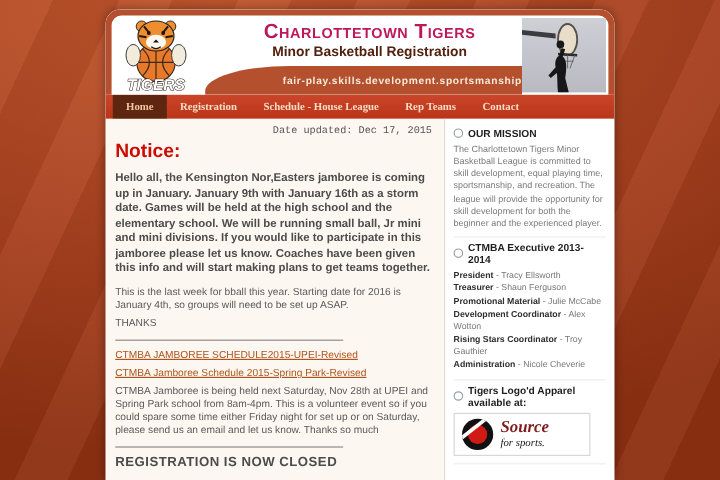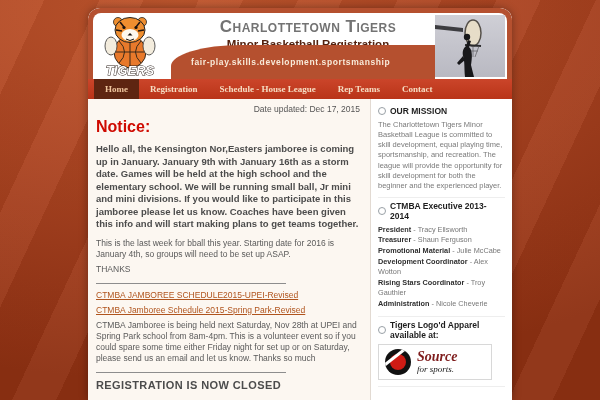--- a/index.html
+++ b/index.html
@@ -7,37 +7,37 @@
   body{background:radial-gradient(120% 95% at 30% 0%, #c2572e 0%, #ad4522 45%, #8e3012 100%);position:relative;}
   body::before{content:"";position:absolute;inset:0;
     background:repeating-linear-gradient(115deg, rgba(255,255,255,.04) 0 40px, rgba(0,0,0,.05) 40px 90px);}
   .card{position:absolute;left:88px;top:8px;width:424px;height:392px;background:#fff;
     border-radius:12px 12px 0 0;overflow:hidden;box-shadow:0 0 8px rgba(0,0,0,.35);}
   
   .header-wrap{background:#b5502f;padding:5px 5px 0 5px;border-radius:12px 12px 0 0;}
   .header{background:#fff;border-radius:8px 8px 0 0;height:66px;position:relative;overflow:hidden;}
   .logo{position:absolute;left:5px;top:1px;width:64px;height:64px;}
   .titleblock{position:absolute;left:85px;top:5px;width:260px;text-align:center;}
-  .title{font-variant:small-caps;font-weight:bold;font-size:17px;color:#737373;letter-spacing:.5px;line-height:1.1;}
+  .title{font-variant:small-caps;font-weight:bold;font-size:17px;color:#be185d;letter-spacing:.5px;line-height:1.1;}
   .subtitle{font-size:11.5px;font-weight:bold;color:#52200e;margin-top:1px;}
-  .band{position:absolute;left:78px;right:72px;bottom:0;height:34px;background:#b5502f;
-    border-top-left-radius:70px 21px;display:flex;align-items:center;justify-content:flex-start;}
+  .band{position:absolute;left:78px;right:72px;bottom:0;height:24px;background:#b5502f;
+    border-top-left-radius:70px 21px;display:flex;align-items:center;justify-content:flex-end;}
   .tagline{color:#f8ead9;font-size:8.5px;font-weight:bold;letter-spacing:.6px;padding-left:20px;}
   .photo{position:absolute;right:2px;top:2px;width:70px;height:62px;background:linear-gradient(#cfcfd6,#b9b9c2);}
   
   .nav{height:20px;background:linear-gradient(#cb452a,#b93418);display:flex;align-items:stretch;padding-left:6px;font-family:Liberation Serif, serif;}
   .navitem{display:flex;align-items:center;padding:0 11px;font-size:9px;font-weight:bold;
     color:#f6ddc3;text-decoration:none;cursor:pointer;}
   .navitem.active{background:#5e2511;color:#f0c69e;}
   
   .main{display:flex;height:301px;}
   .content{flex:1;background:#fcf7f1;padding:3px 10px 0 8px;overflow:hidden;}
   .sidebar{width:127px;background:#fff;border-left:1px solid #e2dad2;padding:4px 7px 0;overflow:hidden;}
   
-  .dateupd{text-align:right;font-size:8.5px;color:#555;margin:2px 0 4px;}
+  .dateupd{text-align:right;font-size:8.5px;color:#555;margin:2px 0 4px;font-family:Liberation Mono, monospace;}
   .notice-title{color:#cf0a00;font-weight:bold;font-size:16px;margin:3px 0 7px;}
   .notice-body{font-size:9.5px;font-weight:bold;color:#4c4c4c;line-height:1.32;margin:0 0 7px;}
   .para{font-size:8.5px;color:#5a5a5a;line-height:1.3;margin:0 0 4px;}
   .doclink{display:block;font-size:8.5px;color:#b0541d;text-decoration:underline;margin:0 0 5px;cursor:pointer;}
   .rule{border:none;border-top:1px solid #8d8d8d;width:72%;margin:8px 0 6px 0;}
   .reg-heading{font-size:11px;font-weight:bold;color:#4c4c4c;letter-spacing:.4px;margin:5px 0 8px;}
   
   .section{padding:3px 0 6px;border-bottom:1px solid #eee;}
   .section:last-child{border-bottom:none;}
   .sec-head{display:flex;align-items:center;gap:4px;font-size:8.5px;font-weight:bold;color:#1e1e1e;margin-bottom:4px;}

